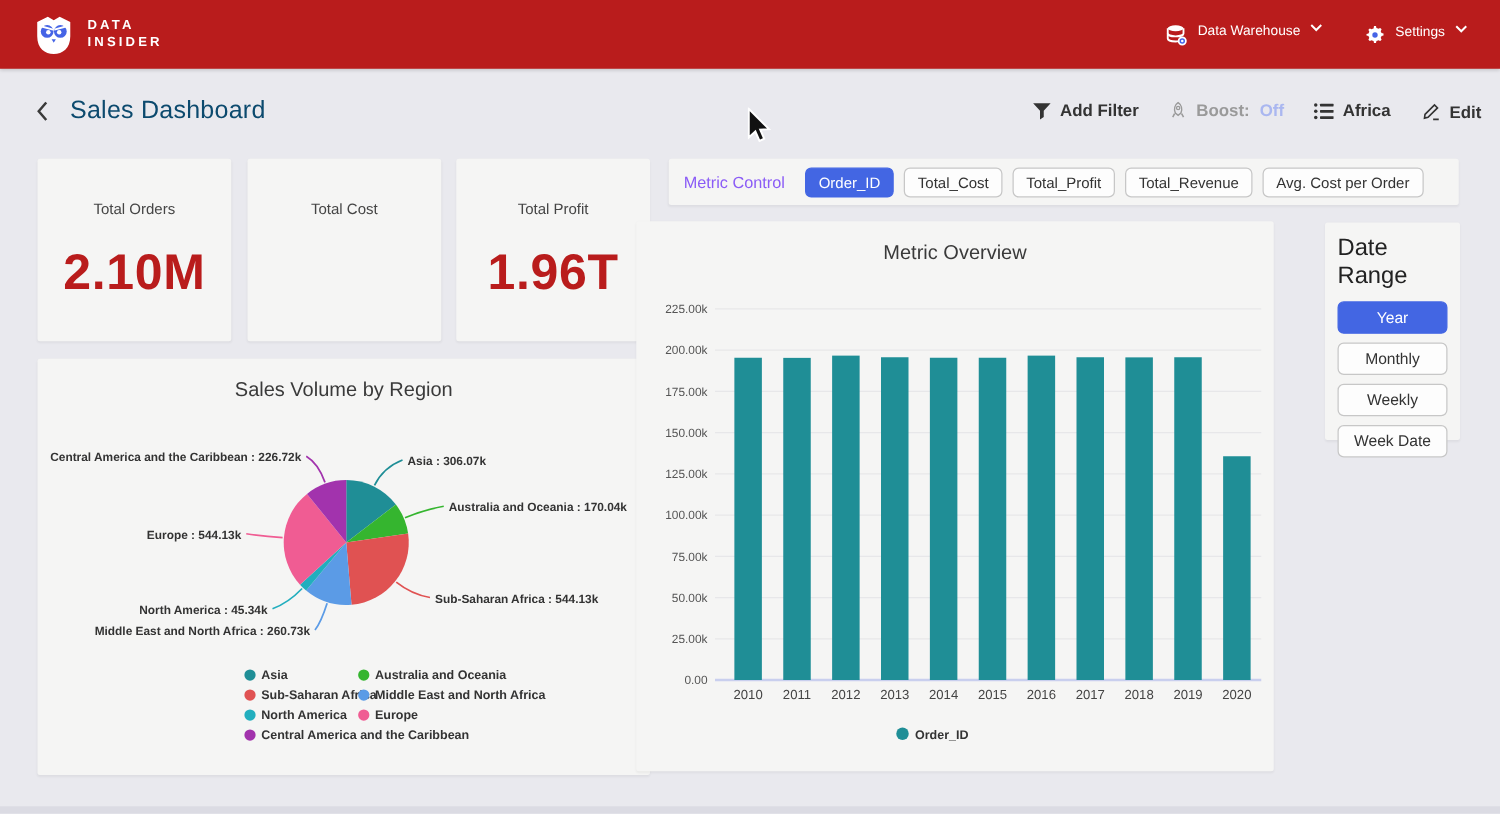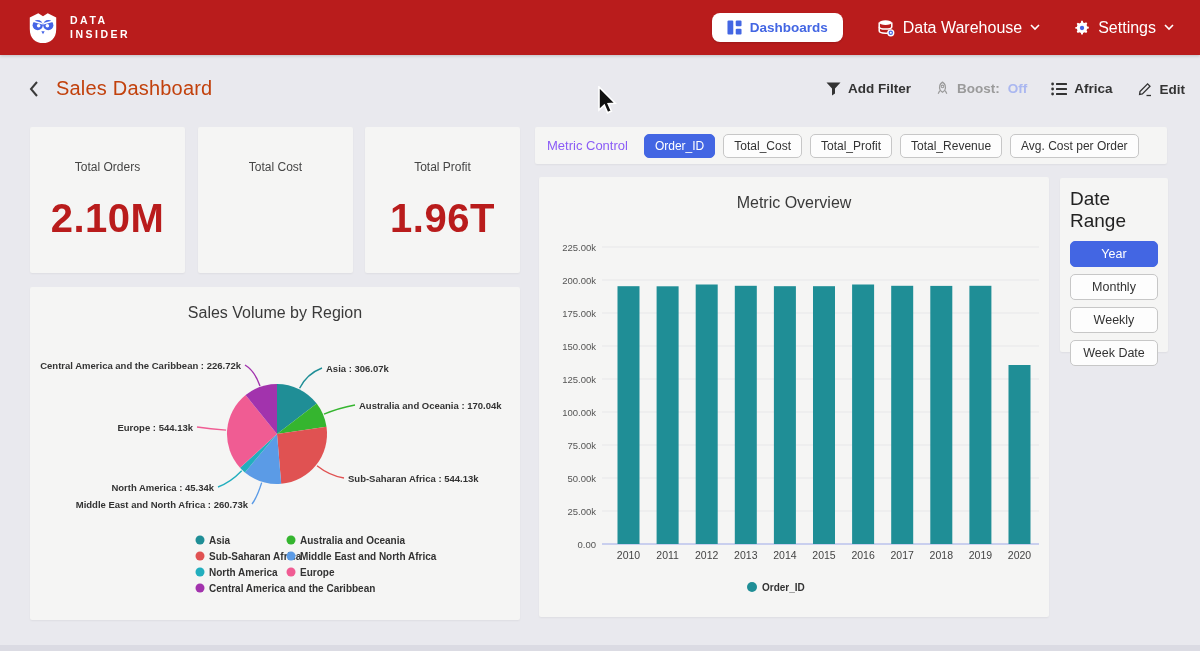--- a/index.html
+++ b/index.html
@@ -10,26 +10,26 @@
   .topnav { position:absolute; left:0; top:0; width:1200px; height:55px;
             background:#b91c1c; display:flex; align-items:center; justify-content:space-between;
             padding:0 26px; box-shadow:0 1px 3px rgba(0,0,0,.18); }
   .brand { display:flex; align-items:center; gap:10px; }
   .brand-text { color:#fff; font-size:10.5px; font-weight:bold; letter-spacing:2.5px; line-height:1.3; }
   .brand-text div { white-space:nowrap; }
   .nav-right { display:flex; align-items:center; gap:34px; }
   .pill { display:flex; align-items:center; gap:8px; background:#fff; border:none; border-radius:8px;
           padding:7px 15px; color:#4366e3; font-family:inherit; font-size:13.5px; font-weight:bold; cursor:pointer;
           box-shadow:0 1px 2px rgba(0,0,0,.15); }
-  .nav-item { display:flex; align-items:center; gap:8px; color:#fff; font-size:16px; font-weight:500; cursor:pointer; }
+  .nav-item { display:flex; align-items:flex-start; gap:8px; color:#fff; font-size:11px; font-weight:500; cursor:pointer; }
 
   
   .subheader { position:absolute; left:0; top:55px; width:1200px; height:62px; }
   .sub-left { position:absolute; left:28px; top:22px; display:flex; align-items:center; gap:16px; }
-  .page-title { font-size:20px; font-weight:500; color:#c2410c; letter-spacing:.2px; }
+  .page-title { font-size:20px; font-weight:500; color:#0c4a6e; letter-spacing:.2px; }
   .back-btn { display:flex; align-items:center; cursor:pointer; }
   .actions { position:absolute; right:15px; top:26px; display:flex; align-items:flex-start; gap:24px; }
   .action { display:flex; align-items:center; gap:7px; font-size:13.5px; font-weight:600; color:#333; cursor:pointer; }
   .action.muted { color:#9a9a9a; }
   .boost-off { color:#aab7f0; margin-left:1px; }
 
   
   .card { position:absolute; background:#f5f5f4; border-radius:2px; box-shadow:0 1px 2px rgba(0,0,0,.05); }
   .kpi { width:155px; height:146px; top:127px; text-align:center; }
   .kpi .kpi-label { margin-top:33px; font-size:12px; font-weight:500; color:#454545; }
@@ -40,21 +40,21 @@
                  font-size:16px; font-weight:500; color:#3a3a3a; }
   .pie-card svg { position:absolute; left:0; top:0; }
 
   .metric-bar { left:535px; top:127px; width:632px; height:37px; display:flex; align-items:center; gap:8px; padding:0 12px; }
   .metric-label { font-size:13px; color:#8b5cf6; margin-right:8px; white-space:nowrap; }
   .chip { font-family:inherit; font-size:12px; color:#333; background:#fdfdfd; border:1px solid #c7c7c7;
           border-radius:5px; padding:4px 10px; cursor:pointer; white-space:nowrap; }
   .chip.selected { background:#4366e3; border-color:#4366e3; color:#fff; }
   .chip.block { display:block; width:100%; padding:5px 0; text-align:center; font-size:12.5px; }
 
-  .bar-card { left:539px; top:177px; width:510px; height:440px; }
+  .bar-card { left:509px; top:177px; width:510px; height:440px; }
   .bar-card svg { position:absolute; left:0; top:0; }
 
   .date-card { left:1060px; top:178px; width:108px; height:174px; padding:10px 10px; }
   .date-label { font-size:19px; color:#222; margin-bottom:9px; }
   .date-card .chip.block { margin-bottom:7px; }
 
   
   .pie-label   { font:bold 9.5px "Liberation Sans", sans-serif; fill:#333; }
   .legend-label{ font:bold 10px "Liberation Sans", sans-serif; fill:#333; }
   .tick-label  { font:9.5px "Liberation Sans", sans-serif; fill:#555; }
@@ -76,28 +76,20 @@
       <circle cx="13.4" cy="15.6" r="1.9" fill="#fff"></circle>
       <circle cx="22.6" cy="15.6" r="1.9" fill="#fff"></circle>
       <path d="M16.2 21.5 L18 24.5 L19.8 21.5 Z" fill="#4564e6"></path>
     </svg>
     <div class="brand-text">
       <div>DATA</div>
       <div>INSIDER</div>
     </div>
   </div>
   <div class="nav-right">
-    <button class="pill">
-      <svg width="15" height="15" viewBox="0 0 16 16" fill="#4366e3">
-        <rect x="0.5" y="0.5" width="6.2" height="15" rx="1.2"></rect>
-        <rect x="9.3" y="0.5" width="6.2" height="6.2" rx="1.2"></rect>
-        <rect x="9.3" y="9.3" width="6.2" height="6.2" rx="1.2"></rect>
-      </svg>
-      <span>Dashboards</span>
-    </button>
     <div class="nav-item">
       <svg width="18" height="18" viewBox="0 0 18 18">
         <ellipse cx="8.5" cy="3.6" rx="6.3" ry="2.4" fill="#fff"></ellipse>
         <path d="M2.2 3.6 v4.1 c0 1.33 2.82 2.4 6.3 2.4 s6.3 -1.07 6.3 -2.4 V3.6" fill="none" stroke="#fff" stroke-width="1.5"></path>
         <path d="M2.2 7.7 v4.1 c0 1.33 2.82 2.4 6.3 2.4 1 0 1.95 -.09 2.8 -.25" fill="none" stroke="#fff" stroke-width="1.5"></path>
         <circle cx="13.8" cy="13.8" r="2.9" fill="#4564e6" stroke="#fff" stroke-width="1.4"></circle>
         <circle cx="13.8" cy="13.8" r="1" fill="#fff"></circle>
       </svg>
       <span>Data Warehouse</span>
       <svg width="10" height="7" viewBox="0 0 10 7">

